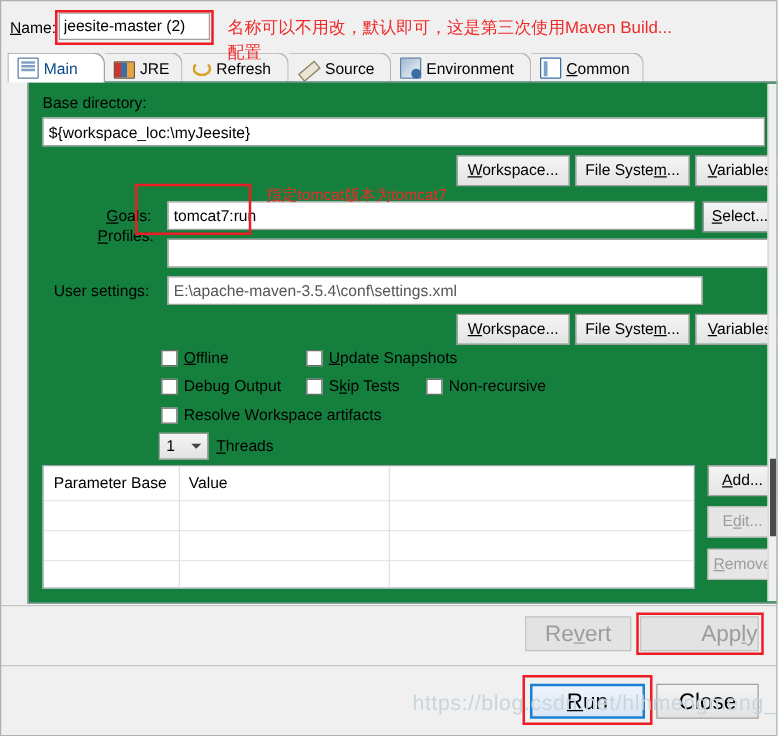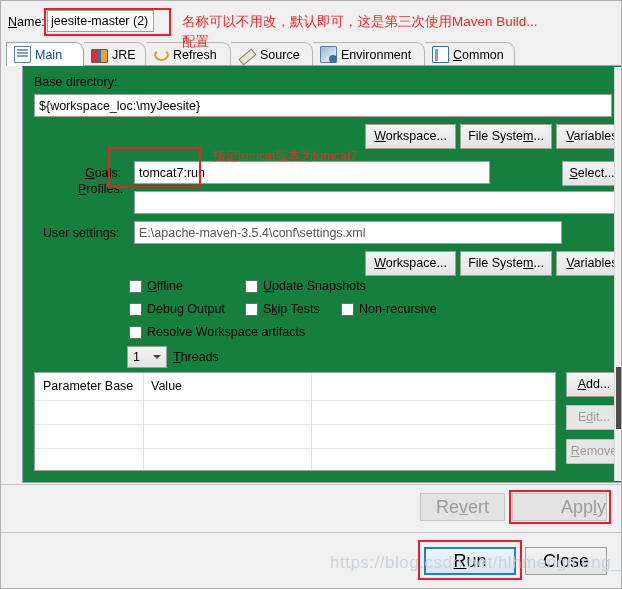--- a/index.html
+++ b/index.html
@@ -29,21 +29,21 @@
   }
   .name-label {
     position: absolute;
     left: 8px; top: 5px;
     font-size: 12.5px;
   }
   .name-label u { text-decoration: underline; }
   .name-input {
     position: absolute;
     left: 47px; top: 0px;
-    width: 107px; height: 22px;
+    width: 121px; height: 22px;
     background: #ffffff;
     border: 1px solid #a0a0a0;
     box-sizing: border-box;
     font-family: "Liberation Sans", sans-serif;
     font-size: 12.5px;
     color: #000;
     padding: 0 3px;
     line-height: 20px;
     outline: none;
   }
@@ -384,21 +384,21 @@
   <div class="panel">
 
     <span class="fld-label" style="left:11px;top:9px;">Base directory:</span>
     <input class="txtbox" style="left: 11px; top: 28px; width: 578px;" type="text" value="${workspace_loc:\myJeesite}">
 
     <div class="btn" style="left:342px;top:58px;width:91px;"><u>W</u>orkspace...</div>
     <div class="btn" style="left:437px;top:58px;width:92px;">File Syste<u>m</u>...</div>
     <div class="btn" style="left:533px;top:58px;width:82px;"><u>V</u>ariables...</div>
 
     <span class="fld-label" style="left:62px;top:100px;"><u>G</u>oals:</span>
-    <input class="txtbox" style="left: 111px; top: 95px; width: 356px;" type="text" value="tomcat7:run">
+    <input class="txtbox" style="left: 111px; top: 95px; width: 422px;" type="text" value="tomcat7:run">
     <div class="btn" style="left:539px;top:95px;width:60px;"><u>S</u>elect...</div>
 
     <span class="fld-label" style="left:55px;top:116px;"><u>P</u>rofiles:</span>
     <input class="txtbox" style="left: 111px; top: 125px; width: 488px;" type="text" value="">
 
     <span class="fld-label" style="left:20px;top:160px;">User settings:</span>
     <input class="txtbox gray" style="left: 111px; top: 155px; width: 428px;" type="text" value="E:\apache-maven-3.5.4\conf\settings.xml">
 
     <div class="btn" style="left:342px;top:185px;width:91px;"><u>W</u>orkspace...</div>
     <div class="btn" style="left:437px;top:185px;width:92px;">File Syste<u>m</u>...</div>

